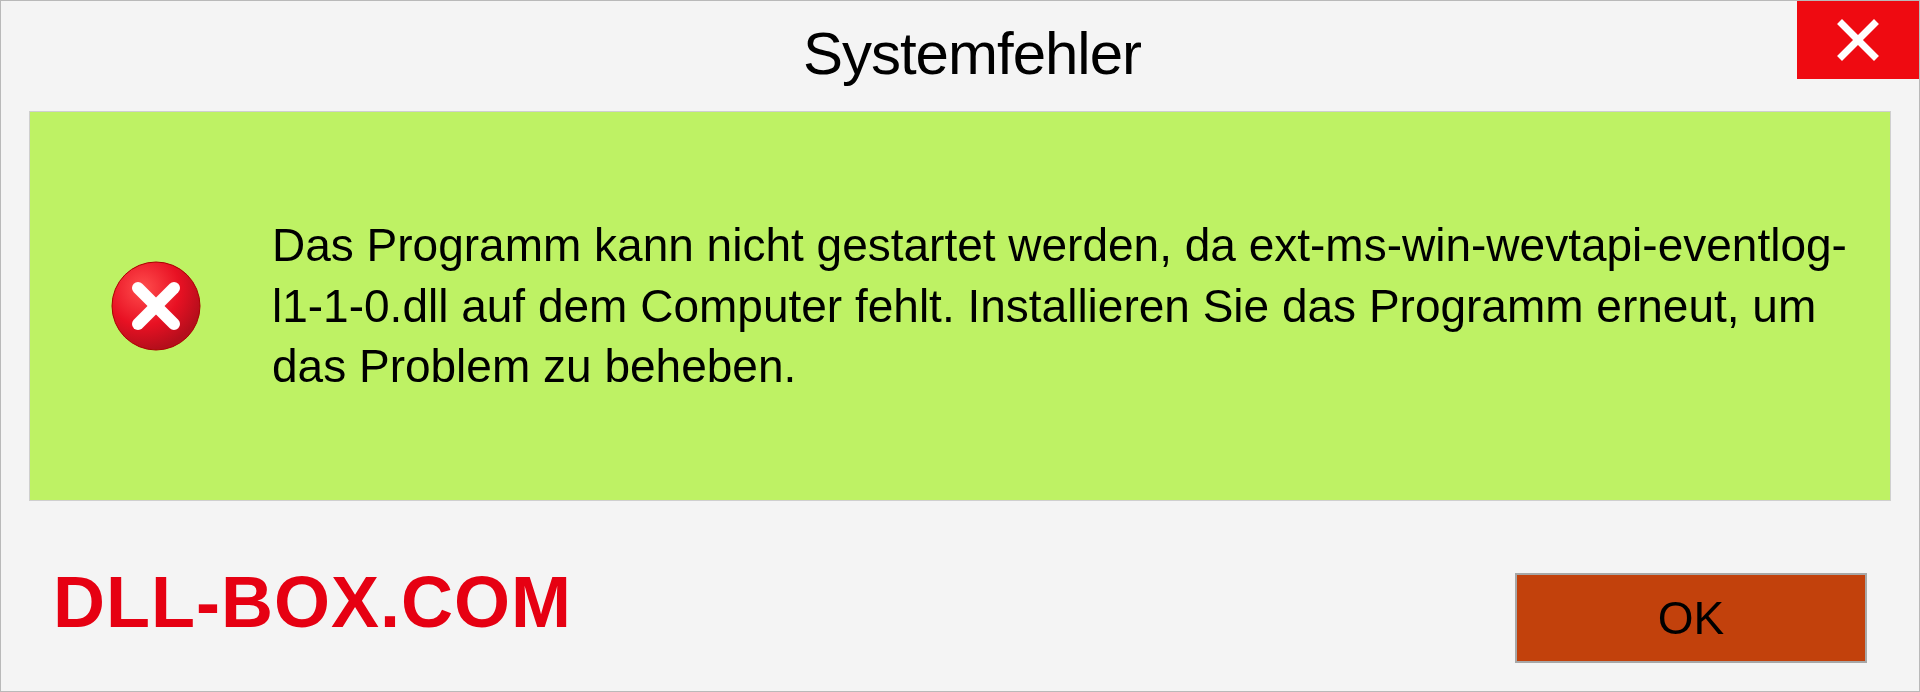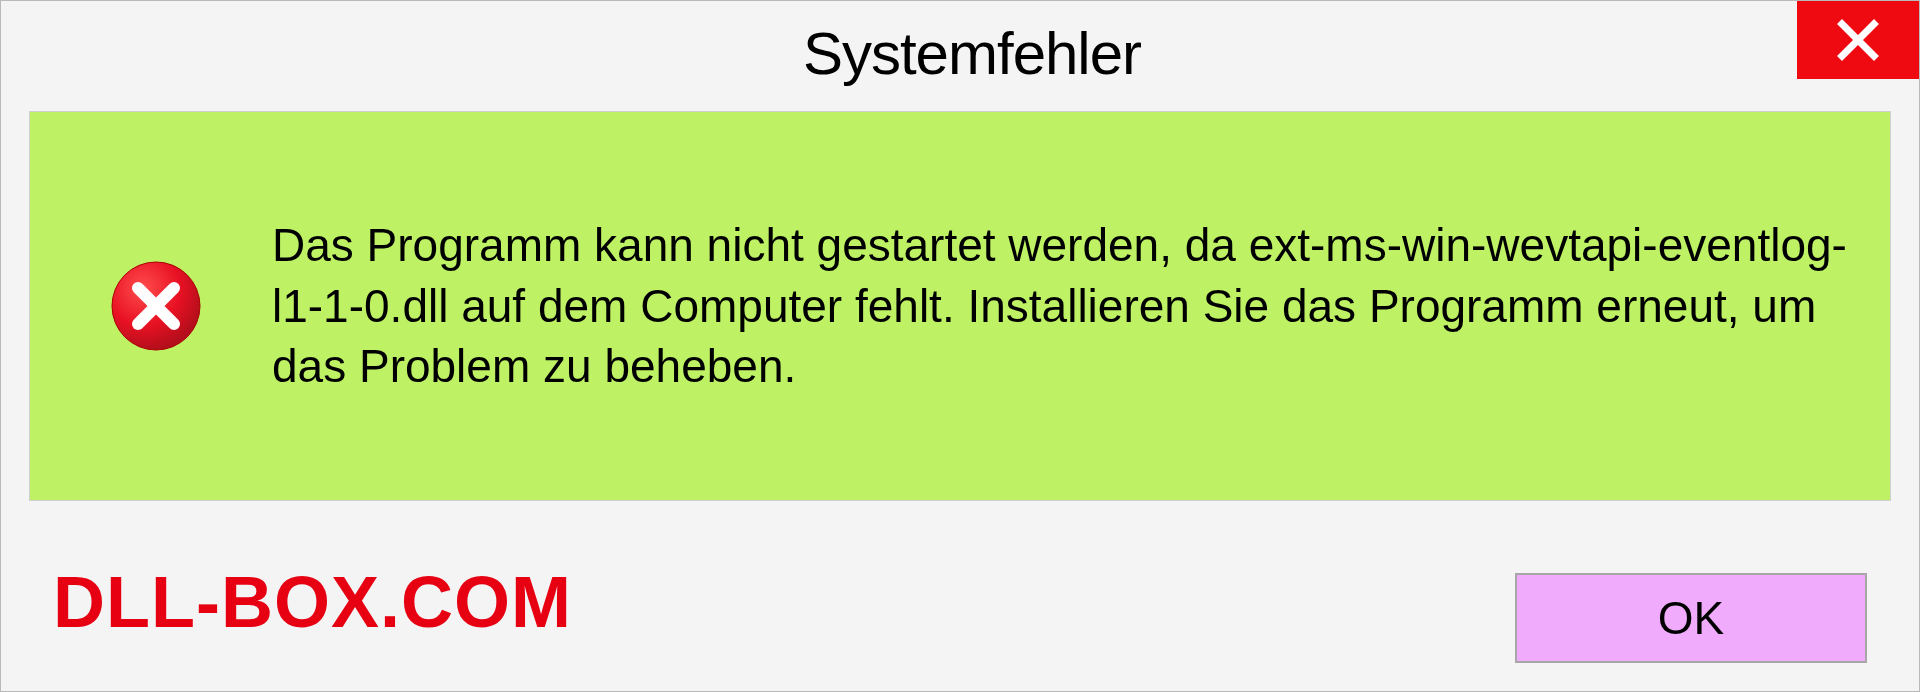--- a/index.html
+++ b/index.html
@@ -90,21 +90,21 @@
     .watermark {
       font-size: 72px;
       font-weight: 900;
       color: #e60012;
       letter-spacing: 1px;
       font-family: Arial, "Arial Black", sans-serif;
     }
     .ok-btn {
       width: 352px;
       height: 90px;
-      background: #f0abfc;
+      background: #c2410c;
       border: 2px solid #a7a7a7;
       font-size: 46px;
       color: #000;
       display: flex;
       align-items: center;
       justify-content: center;
       cursor: pointer;
       font-family: inherit;
       margin-top: 32px;
     }

